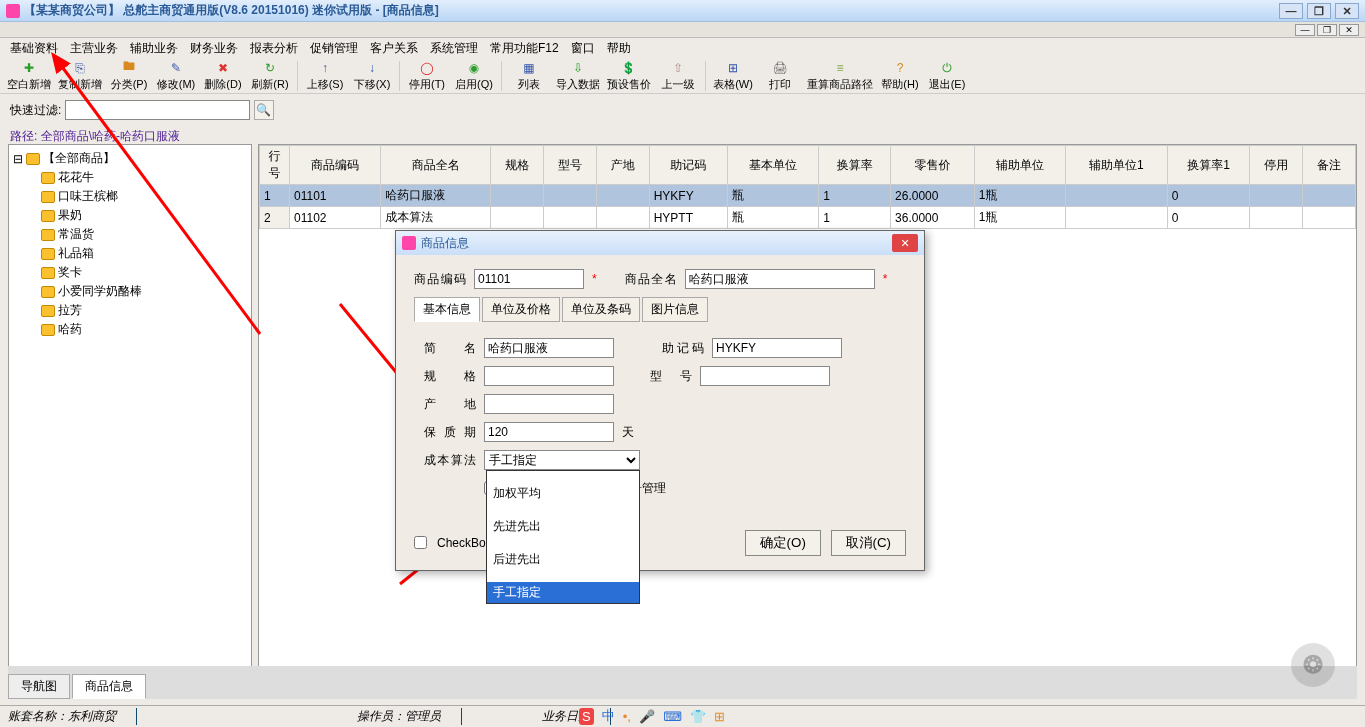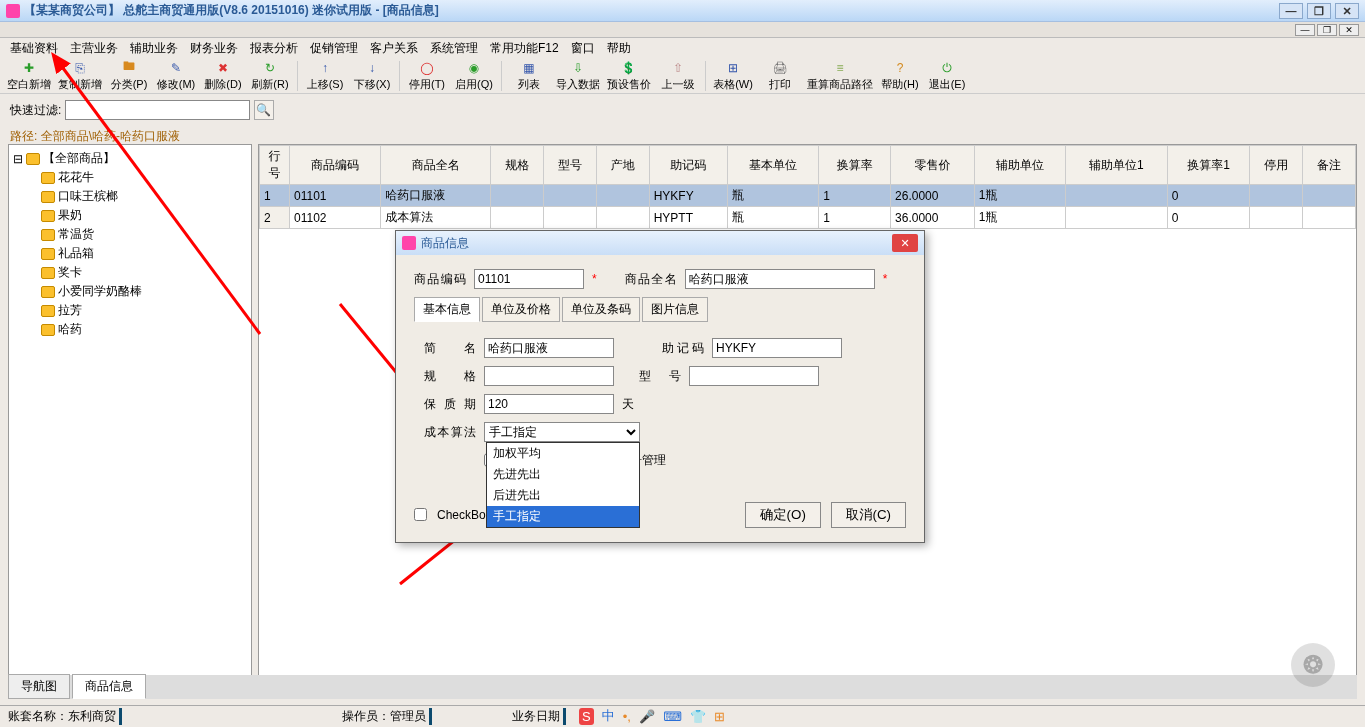--- a/index.html
+++ b/index.html
@@ -12,54 +12,54 @@
 .inner-title .win-btn { width: 20px; height: 12px; border: 1px solid #999; background: #eee; margin-left: 2px; font-size: 9px; text-align: center; cursor: pointer; }
 .menu-bar { background: #eeeae5; height: 20px; display: flex; align-items: center; gap: 12px; padding: 0 10px; color: #000; }
 .menu-bar span { cursor: pointer; }
 .toolbar { background: #eeeae5; height: 36px; display: flex; align-items: center; padding: 2px 4px; border-bottom: 1px solid #ccc; gap: 1px; }
 .tool-btn { display: flex; flex-direction: column; align-items: center; justify-content: center; min-width: 46px; height: 34px; font-size: 11px; color: #000; cursor: pointer; padding: 0 3px; }
 .tool-btn .ico { width: 16px; height: 16px; margin-bottom: 1px; display: flex; align-items: center; justify-content: center; font-size: 12px; }
 .sep { width: 1px; height: 30px; background: #ccc; margin: 0 3px; }
 .filter-row { background: #eeeae5; padding: 6px 10px; display: flex; align-items: center; gap: 4px; }
 .filter-row input { width: 185px; height: 20px; border: 1px solid #888; background: #fff; padding: 0 3px; }
 .search-btn { width: 20px; height: 20px; border: 1px solid #aaa; background: #f4f0ea; display: flex; align-items: center; justify-content: center; cursor: pointer; }
-.path-row { padding: 2px 10px 6px; color: #a16207; }
+.path-row { padding: 2px 10px 6px; color: #4c1d95; }
 .main { position: absolute; top: 144px; left: 8px; right: 8px; bottom: 50px; display: flex; gap: 6px; }
 .tree-panel { width: 244px; border: 1px solid #999; background: #fff; padding: 4px; overflow: auto; }
 .tree-item { display: flex; align-items: center; gap: 3px; padding: 1px 0; cursor: pointer; }
 .tree-item .fold { width: 14px; height: 12px; background: #fbc02d; border: 1px solid #c58a00; border-radius: 2px; }
 .tree-item.root .fold { background: #fbc02d; }
 .table-panel { flex: 1; border: 1px solid #999; background: #fff; position: relative; overflow: hidden; }
 table.grid { border-collapse: collapse; width: 100%; font-size: 12px; }
 table.grid th, table.grid td { border: 1px solid #ccc; padding: 2px 4px; text-align: left; height: 20px; }
 table.grid th { background: #f3f0ea; font-weight: normal; text-align: center; }
 table.grid tr.selected td { background: #b0c4de; }
 .row-head { text-align: center; background: #f3f0ea; width: 30px; }
-.bottom-tabs { position: absolute; bottom: 28px; left: 8px; right: 8px; height: 24px; display: flex; align-items: flex-end; background: #ddd; }
+.bottom-tabs { position: absolute; bottom: 28px; left: 8px; right: 8px; height: 33px; display: flex; align-items: flex-end; background: #ddd; }
 .bottom-tabs .tab { padding: 3px 12px; border: 1px solid #aaa; background: #eee; margin-right: 2px; cursor: pointer; }
 .bottom-tabs .tab.active { background: #fff; border-bottom: 1px solid #fff; }
 .status-bar { position: absolute; bottom: 0; left: 0; right: 0; height: 22px; background: #eeeae5; border-top: 1px solid #aaa; display: flex; align-items: center; padding: 0 8px; gap: 20px; }
-.status-bar .cell { border-right: 3px solid #0c4a6e; padding-right: 3px; }
+.status-bar .cell { border-right: 1px solid #0c4a6e; padding-right: 20px; font-style: italic; }
 
 
 .dialog { position: absolute; left: 395px; top: 230px; width: 530px; background: #f0ece5; border: 1px solid #666; box-shadow: 3px 3px 8px rgba(0,0,0,.3); z-index: 100; }
 .dialog .dtitle { background: linear-gradient(#e8f2fd, #c9def7); height: 24px; display: flex; align-items: center; padding: 0 6px; color: #2a5a95; }
 .dialog .dtitle .ico { width: 14px; height: 14px; background: #f4a; border-radius: 2px; margin-right: 5px; }
 .dialog .dclose { margin-left: auto; width: 26px; height: 18px; background: #e04343; color: #fff; display: flex; align-items: center; justify-content: center; cursor: pointer; border-radius: 2px; font-size: 11px; }
 .dialog .dbody { padding: 14px 18px; }
 .frm-row { display: flex; align-items: center; gap: 8px; margin-bottom: 8px; }
 .frm-row label { text-align: justify; text-align-last: justify; }
 .frm-row input { border: 1px solid #888; background: #fff; height: 20px; padding: 0 3px; font-size: 12px; }
 .frm-row select { border: 1px solid #888; background: #fff; height: 20px; font-size: 12px; }
 .star { color: red; }
 .dtabs { display: flex; gap: 2px; margin: 6px 0 12px; }
 .dtabs span { padding: 3px 8px; border: 1px solid #aaa; background: #f4f0e8; cursor: pointer; font-size: 12px; }
 .dtabs span.active { background: #fff; border-bottom: 1px solid #fff; }
 .dropdown { position: absolute; border: 1px solid #333; background: #fff; font-size: 12px; z-index: 200; }
-.dropdown div { padding: 2px 6px; cursor: pointer; }
+.dropdown div { padding: 2px 6px; cursor: pointer; margin-top: 12px; }
 .dropdown div.sel { background: #2a6fd6; color: #fff; }
 .dlg-btns { display: flex; justify-content: flex-end; gap: 10px; margin-top: 20px; align-items: center; }
 .dlg-btns .chk { margin-right: auto; display: flex; align-items: flex-start; gap: 10px; }
 .btn { padding: 3px 14px; border: 1px solid #888; background: #f4f0ea; cursor: pointer; }
 .arrow-svg { position: absolute; top: 44px; left: 20px; pointer-events: none; z-index: 50; }
 .watermark { position: absolute; right: 30px; bottom: 40px; color: rgba(0,0,0,.25); font-size: 30px; font-weight: bold; display: flex; align-items: center; gap: 10px; }
 .watermark .circ { width: 44px; height: 44px; border-radius: 50%; background: rgba(0,0,0,.12); display: flex; align-items: center; justify-content: center; font-size: 24px; }
 .tray { position: absolute; bottom: 0; right: 640px; display: flex; gap: 8px; align-items: center; height: 22px; }
 .tray span { font-size: 13px; }
 label.chk-lbl { display: flex; align-items: center; gap: 3px; }
@@ -331,21 +331,25 @@
     <div style="padding:4px 10px">
       <div class="frm-row">
         <label style="width:52px">简　名</label>
         <input style="width: 130px;" value="哈药口服液">
         <label style="width:42px;margin-left:40px">助记码</label>
         <input style="width: 130px;" value="HYKFY">
       </div>
       <div class="frm-row">
         <label style="width:52px">规　格</label>
         <input style="width: 130px;">
-        <label style="width:42px;margin-left:17px">型　号</label>
+        <label style="width:42px;margin-left:28px">型　号</label>
+        <input style="width: 130px;">
+      </div>
+      <div class="frm-row">
+        <label style="width:52px">产　地</label>
         <input style="width: 130px;">
       </div>
       <div class="frm-row">
         <label style="width:52px">保 质 期</label>
         <input style="width: 130px;" value="120">
         <span>天</span>
       </div>
       <div class="frm-row" style="position:relative">
         <label style="width:52px">成本算法</label>
         <select style="width:156px">

